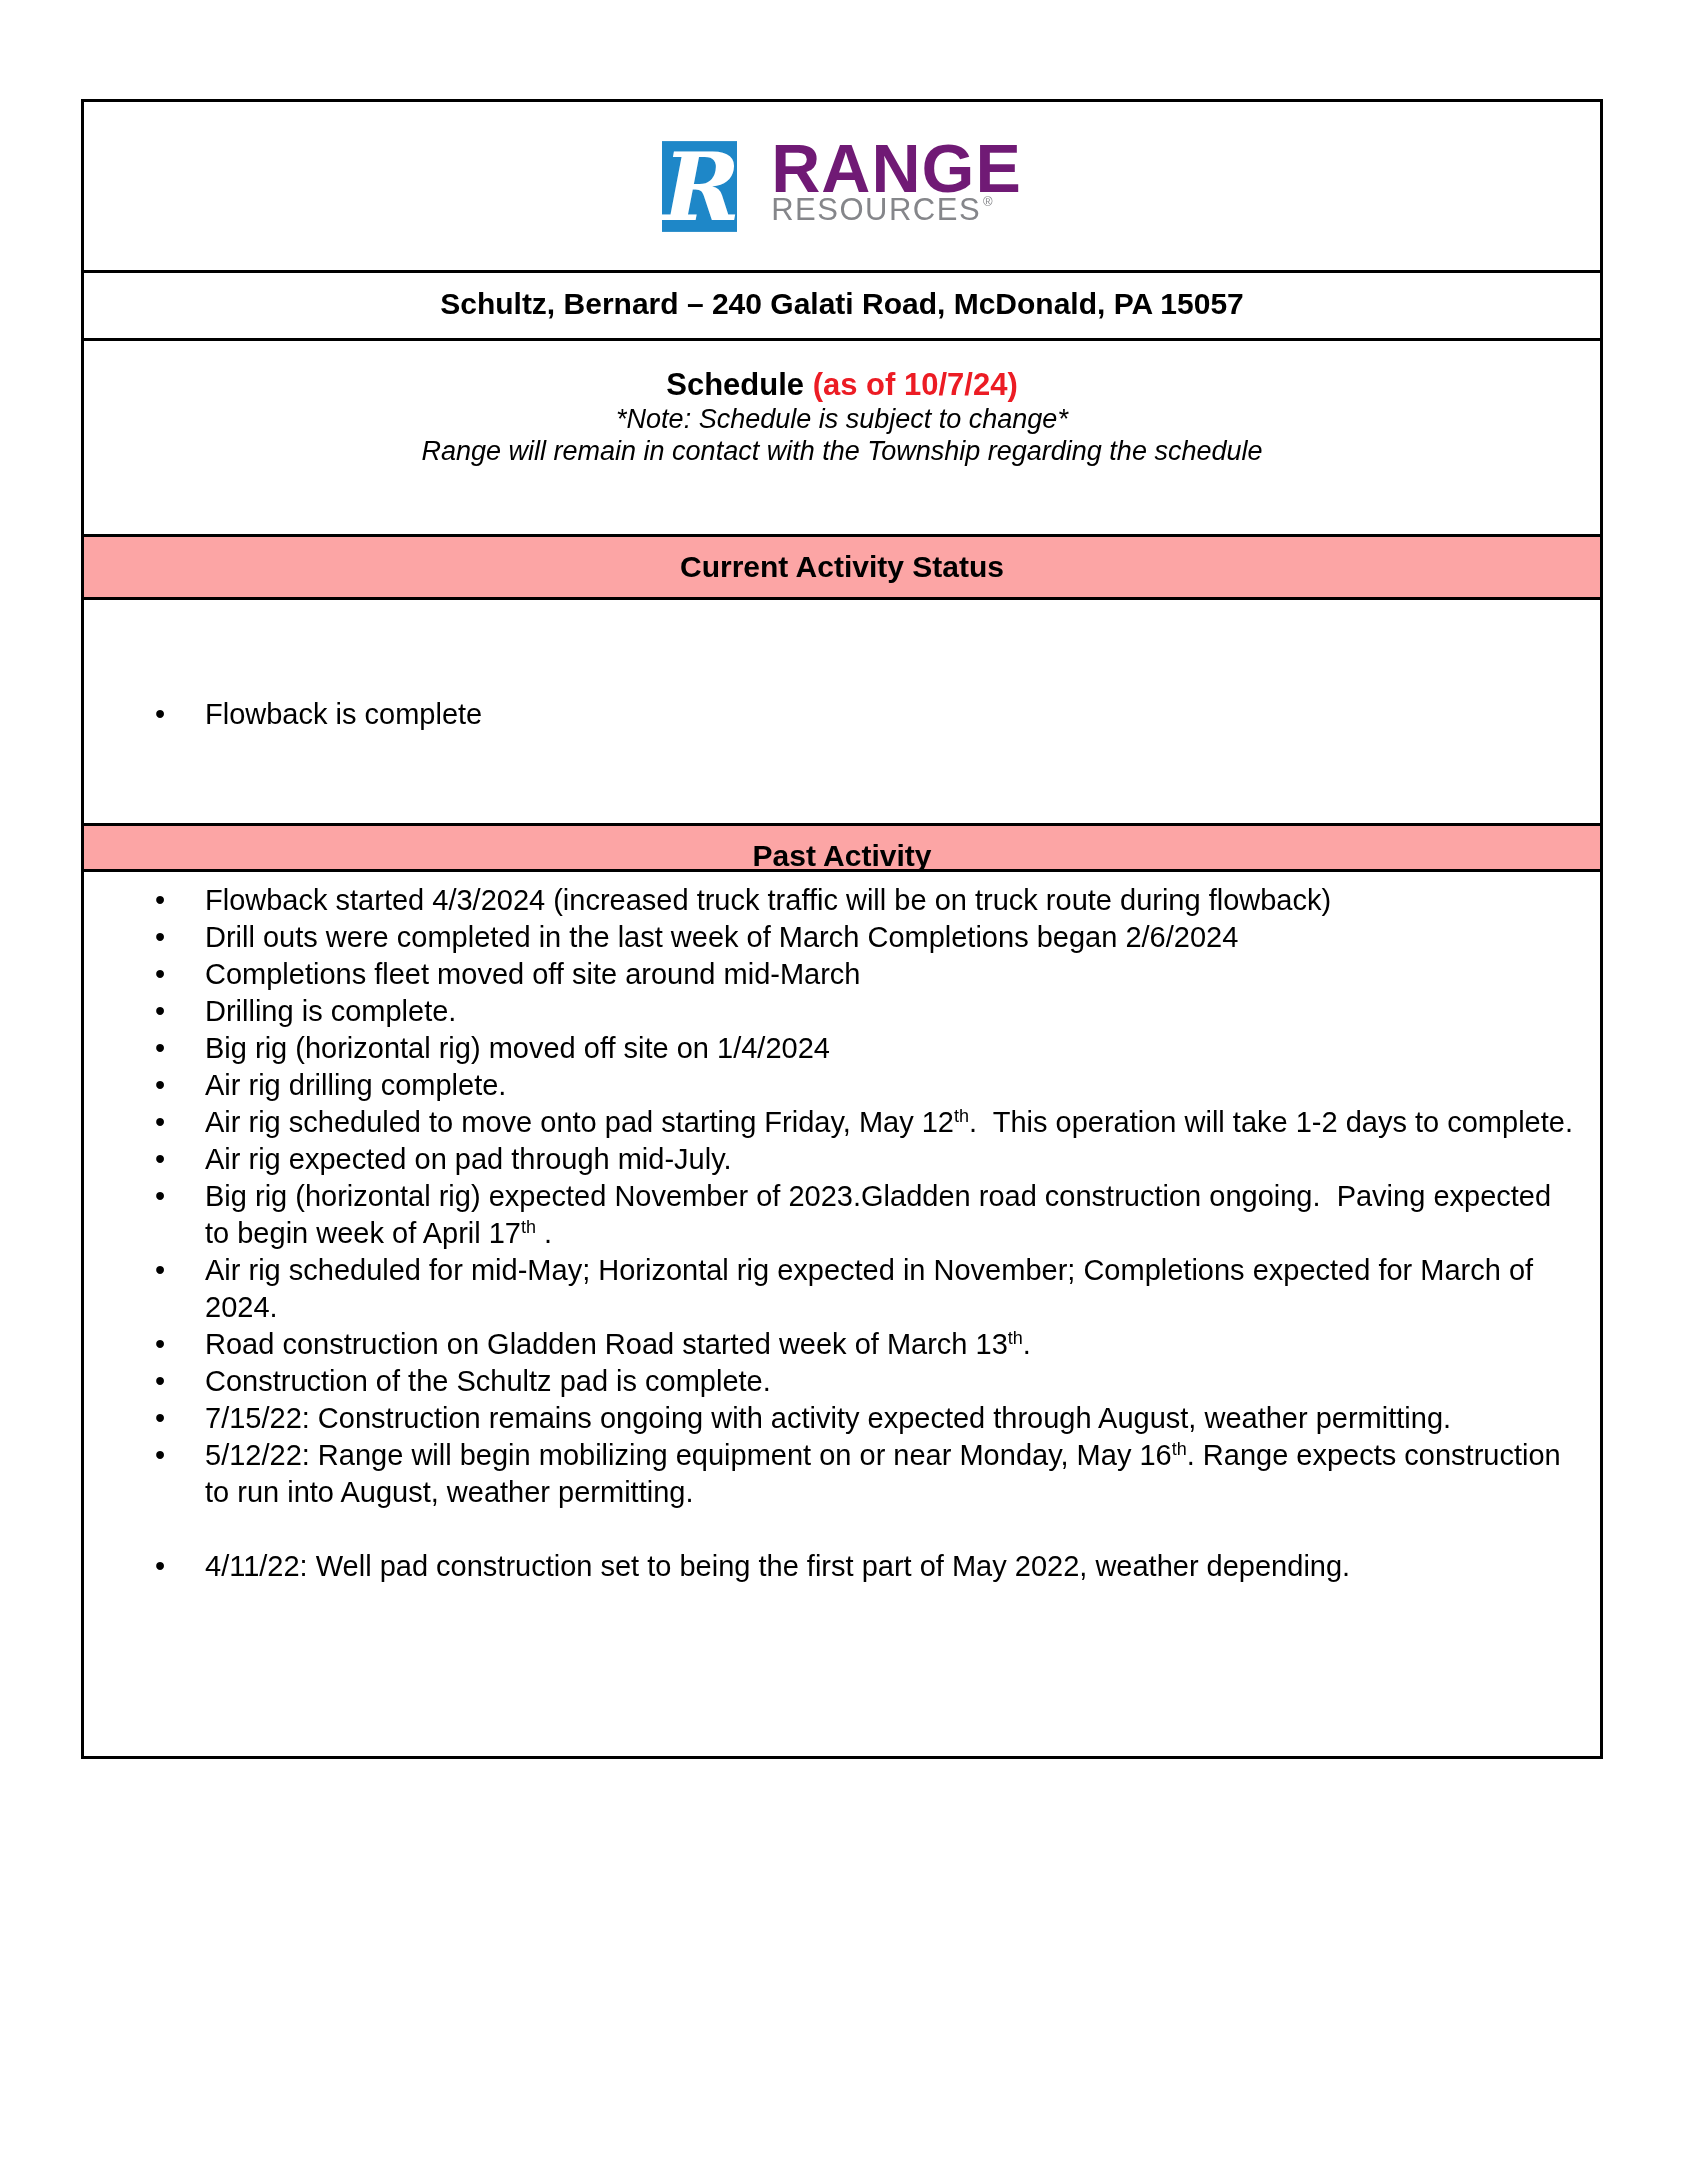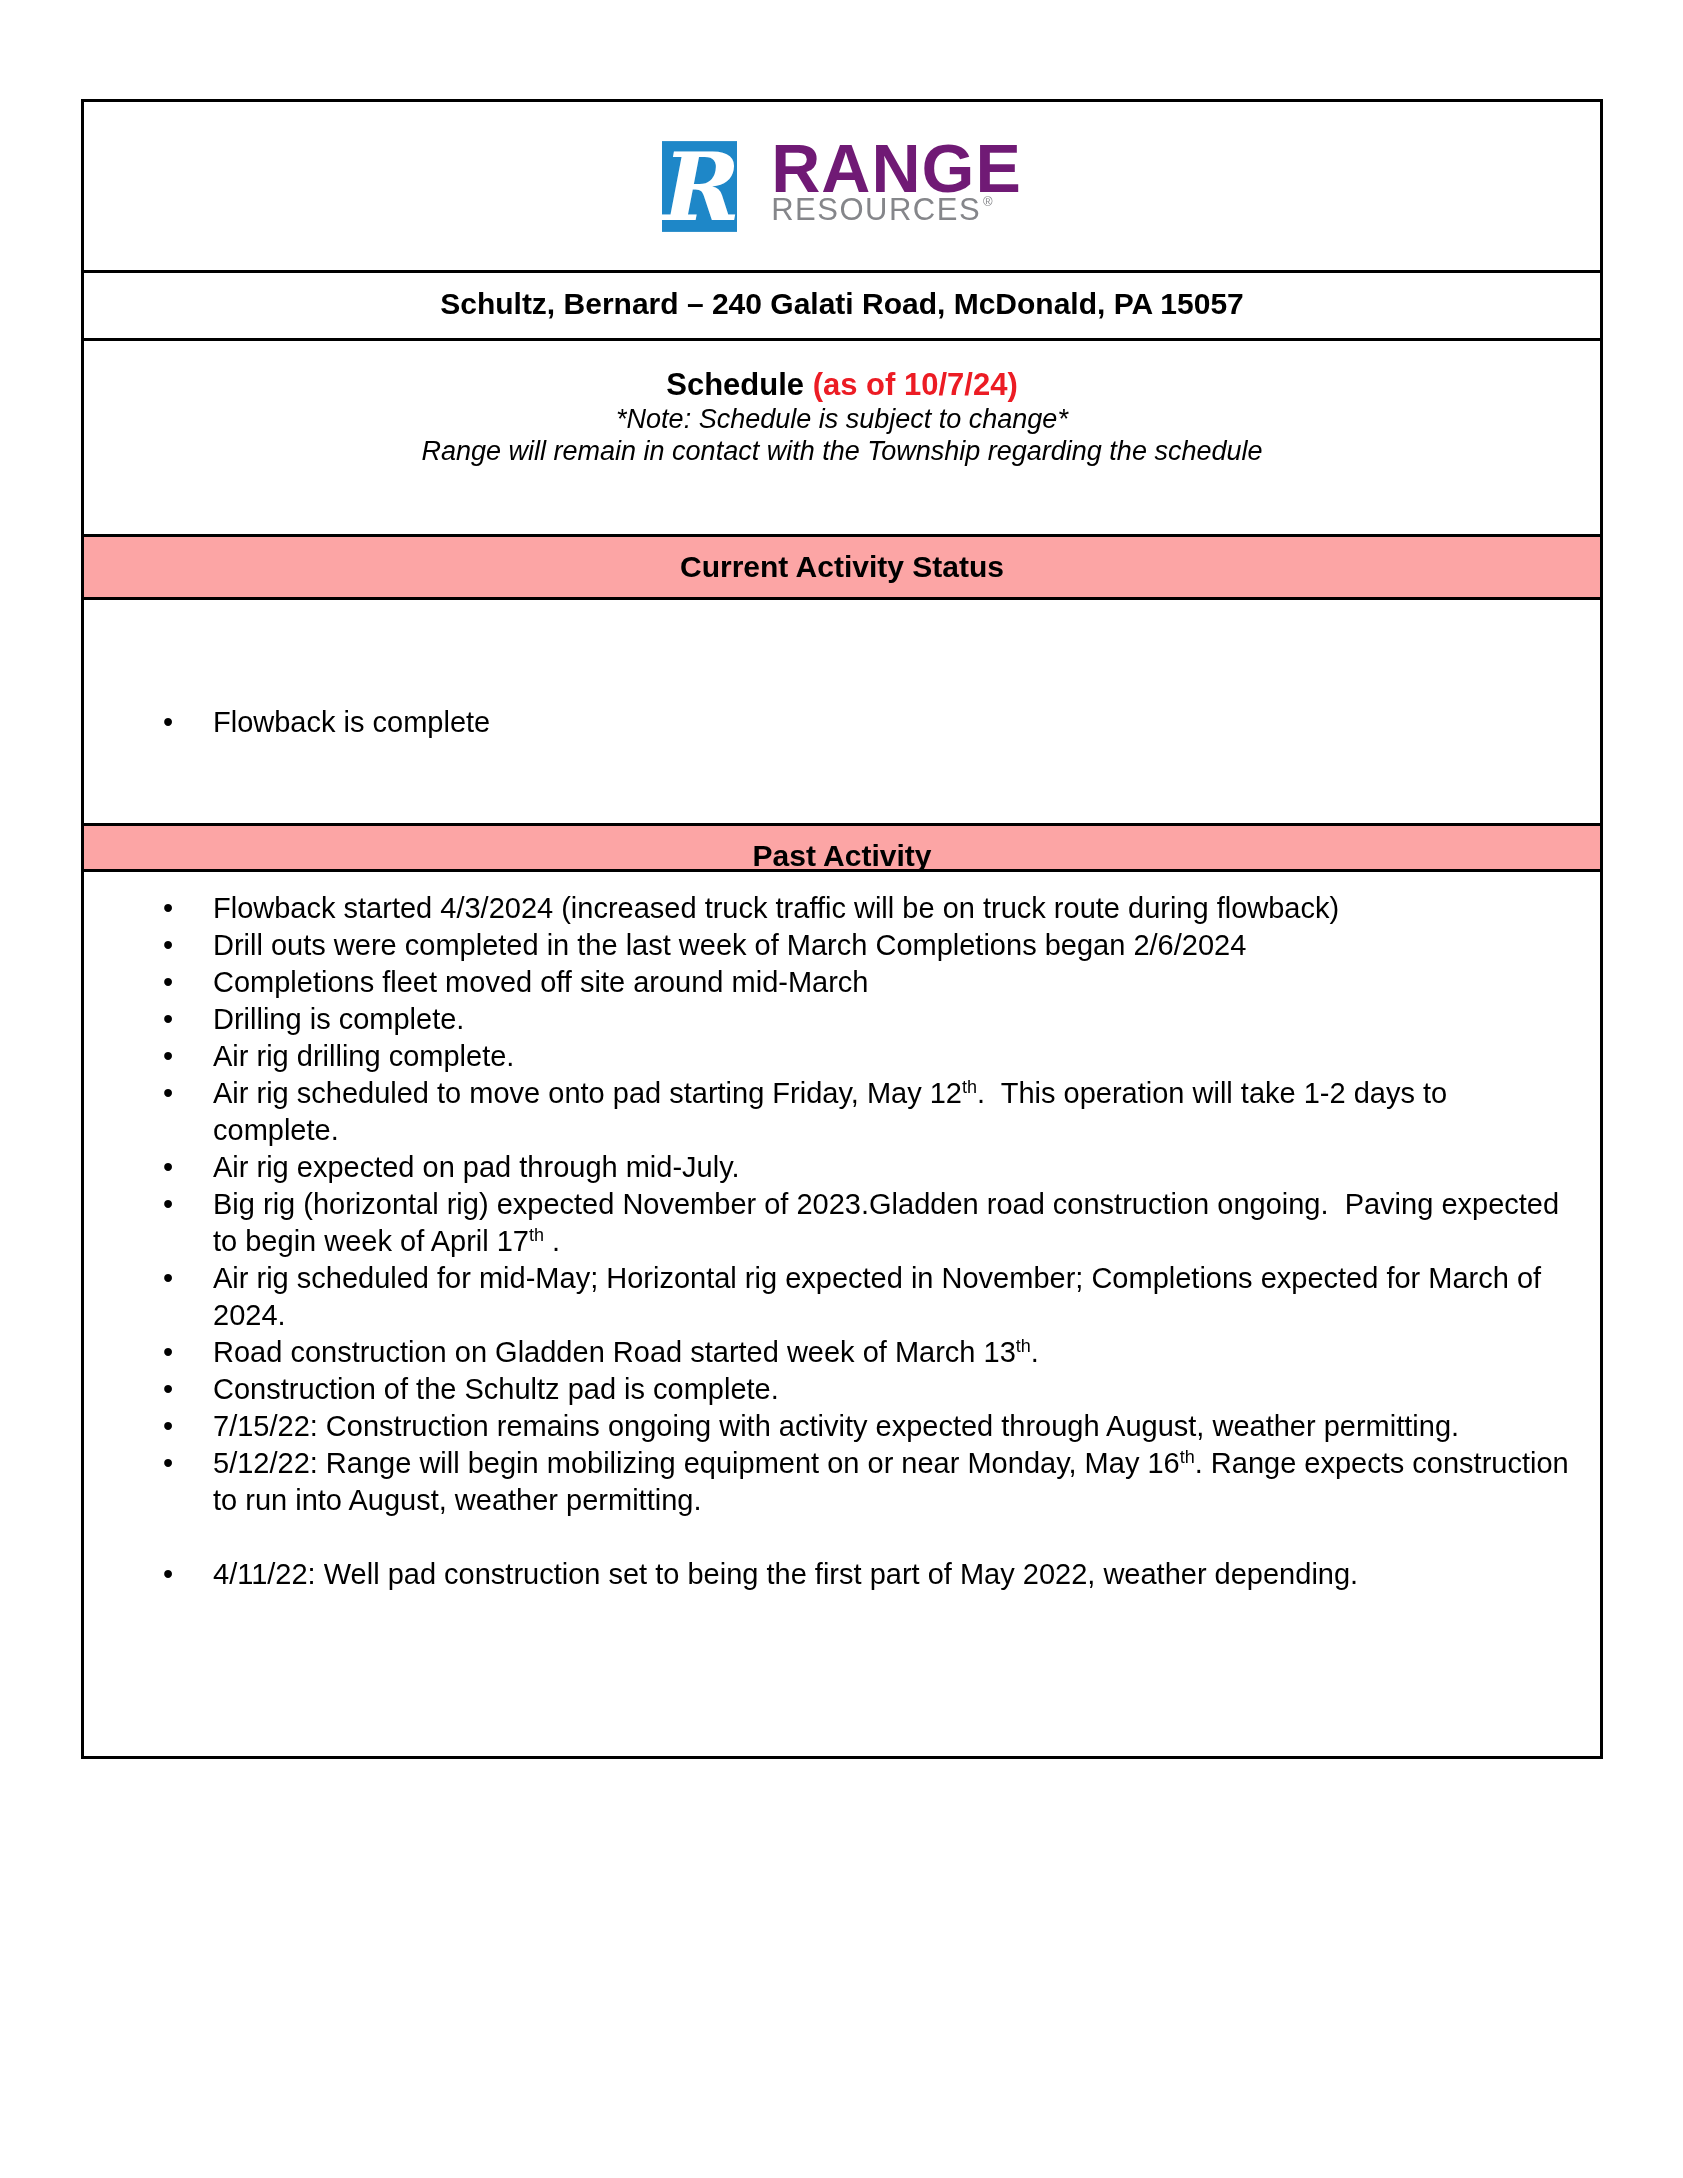--- a/index.html
+++ b/index.html
@@ -52,21 +52,21 @@
     background:#fca5a5;text-align:center;
     font-weight:700;font-size:30px;
   }
   .row-cas-header{height:63px;line-height:60px;}
   .row-pa-header{height:46px;line-height:59px;}
 
   
   .row-cas-body{height:226px;}
   .row-pa-body{flex:1;}
   ul.bullets{
-    margin:16px;padding:8px 12px 0 0;list-style:none;
+    margin:8px;padding:8px 12px 0 0;list-style:none;
   }
   ul.bullets li{
     position:relative;
     padding-left:113px;
     font-size:29px;
     line-height:37px;
   }
   ul.bullets li::before{
     content:"\2022";
     position:absolute;
@@ -127,20 +127,21 @@
   </div>
 
   <div class="row row-gray row-pa-header">Past Activity</div>
 
   <div class="row row-pa-body">
     <ul class="bullets" id="pa-list">
         <li><span class="li-text">Flowback started 4/3/2024 (increased truck traffic will be on truck route during flowback)</span></li>
         <li><span class="li-text">Drill outs were completed in the last week of March Completions began 2/6/2024</span></li>
         <li><span class="li-text">Completions fleet moved off site around mid-March</span></li>
         <li><span class="li-text">Drilling is complete.</span></li>
+        <li><span class="li-text">Big rig (horizontal rig) moved off site on 1/4/2024</span></li>
         <li><span class="li-text">Air rig drilling complete.</span></li>
         <li><span class="li-text">Air rig scheduled to move onto pad starting Friday, May 12<sup>th</sup>.  This operation will take 1-2 days to complete.</span></li>
         <li><span class="li-text">Air rig expected on pad through mid-July.</span></li>
         <li><span class="li-text">Big rig (horizontal rig) expected November of 2023.Gladden road construction ongoing.  Paving expected to begin week of April 17<sup>th</sup> .</span></li>
         <li><span class="li-text">Air rig scheduled for mid-May; Horizontal rig expected in November; Completions expected for March of 2024.</span></li>
         <li><span class="li-text">Road construction on Gladden Road started week of March 13<sup>th</sup>.</span></li>
         <li><span class="li-text">Construction of the Schultz pad is complete.</span></li>
         <li><span class="li-text">7/15/22: Construction remains ongoing with activity expected through August, weather permitting.</span></li>
         <li><span class="li-text">5/12/22: Range will begin mobilizing equipment on or near Monday, May 16<sup>th</sup>. Range expects construction to run into August, weather permitting.</span></li>
         <li class="space-before"><span class="li-text">4/11/22: Well pad construction set to being the first part of May 2022, weather depending.</span></li>

